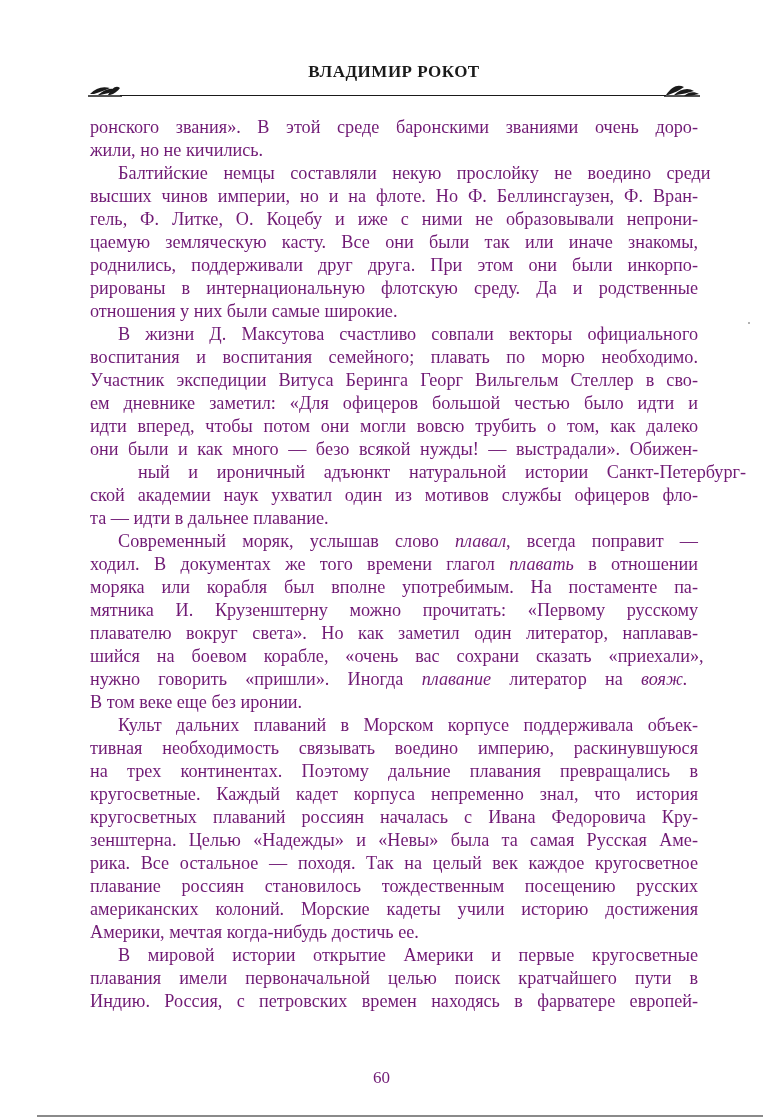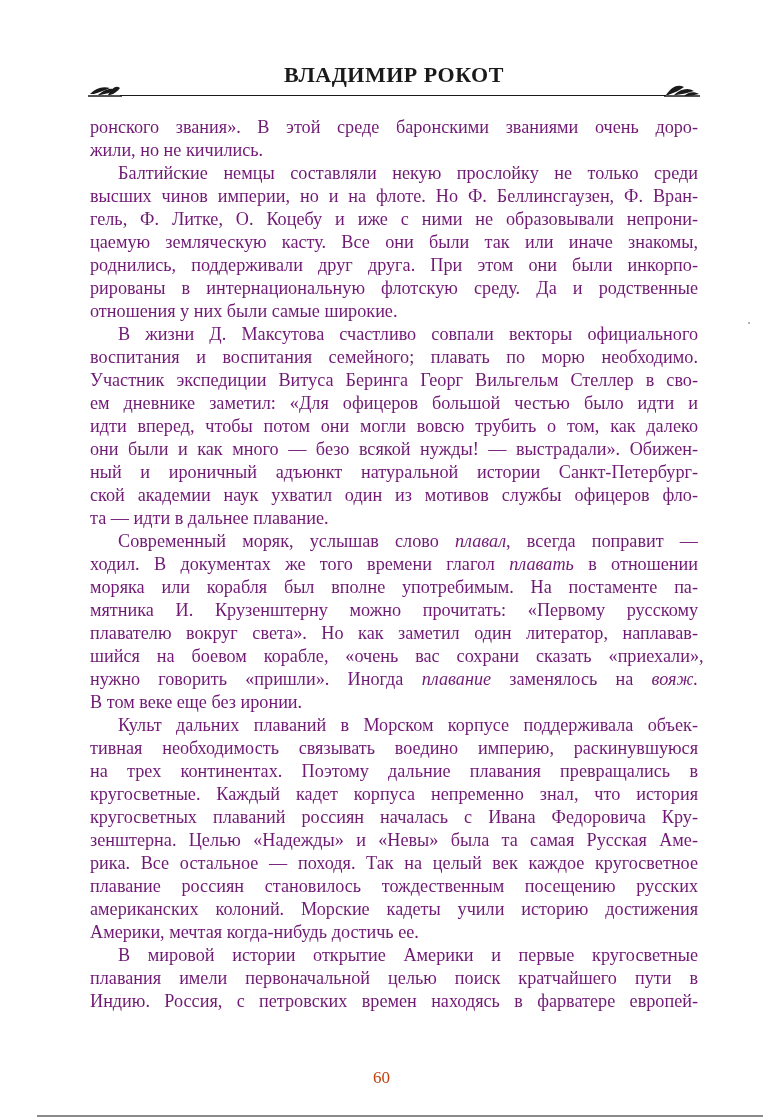--- a/index.html
+++ b/index.html
@@ -1,41 +1,41 @@
 <!DOCTYPE html>
 <html><head>
 <meta charset="utf-8">
 <style>
   html, body { margin: 0; padding: 0; background: #ffffff; }
   body { width: 763px; height: 1119px; position: relative; overflow: hidden; }
   .page { position: absolute; left: 0; top: 0; width: 763px; height: 1119px; background: #fff; }
   .running-head {
     position: absolute; left: 90px; width: 608px; top: 62px; text-align: center;
-    font-family: "Liberation Serif", "DejaVu Serif", serif; font-size: 22px; font-weight: bold;
+    font-family: "Liberation Serif", "DejaVu Serif", serif; font-size: 17px; font-weight: bold;
     letter-spacing: 0.5px; color: #1a1a1a;
   }
   .head-rule {
     position: absolute; left: 88px; width: 612px; top: 82px; height: 16px;
   }
   .head-rule svg { width: 100%; height: 100%; display: block; }
   .body-text {
     position: absolute; left: 90px; width: 608px; top: 116px;
     font-family: "Liberation Serif", "DejaVu Serif", serif; font-size: 18.2px;
     line-height: 23px; color: #701a75; text-align: justify;
     hyphens: manual;
   }
   .body-text .line {
     display: block; white-space: nowrap; text-align: justify; text-align-last: justify; height: 23px;
   }
   .body-text .line.last { text-align-last: left; }
   .body-text .line.indent { padding-left: 28px; }
   .body-text em { font-style: italic; }
   .folio {
     position: absolute; left: 0; width: 763px; top: 1068px; text-align: center;
-    font-family: "Liberation Serif", "DejaVu Serif", serif; font-size: 17px; color: #c2410c;
+    font-family: "Liberation Serif", "DejaVu Serif", serif; font-size: 17px; color: #701a75;
   }
   .bottom-edge {
     position: absolute; left: 37px; right: 0; top: 1115px; height: 2px; background: #8a8a8a;
   }
   .speck { position: absolute; left: 748px; top: 322px; width: 2px; height: 2px; background: #999; border-radius: 1px; }
 </style>
 </head>
 <body>
 
 <div class="page">
@@ -57,47 +57,47 @@
       </g>
     </svg>
   </div>
 
   <div class="body-text" id="body-text">
       <div>
         <span class="line" style="word-spacing: 12.0469px; text-align-last: left;"><span>ронского звания». В этой среде баронскими званиями очень доро-</span></span>
         <span class="line last"><span>жили, но не кичились.</span></span>
       </div>
       <div>
-        <span class="line indent" style="word-spacing: 10.9531px; text-align-last: left;"><span>Балтийские немцы составляли некую прослойку не только среди</span></span>
+        <span class="line indent" style="word-spacing: 10.9531px; text-align-last: left;"><span>Балтийские немцы составляли некую прослойку не воедино среди</span></span>
         <span class="line" style="word-spacing: 5.36648px; text-align-last: left;"><span>высших чинов империи, но и на флоте. Но Ф. Беллинсгаузен, Ф. Вран-</span></span>
         <span class="line" style="word-spacing: 8.34517px; text-align-last: left;"><span>гель, Ф. Литке, О. Коцебу и иже с ними не образовывали непрони-</span></span>
         <span class="line" style="word-spacing: 10.7378px; text-align-last: left;"><span>цаемую земляческую касту. Все они были так или иначе знакомы,</span></span>
         <span class="line" style="word-spacing: 10.6094px; text-align-last: left;"><span>роднились, поддерживали друг друга. При этом они были инкорпо-</span></span>
         <span class="line" style="word-spacing: 11.6004px; text-align-last: left;"><span>рированы в интернациональную флотскую среду. Да и родственные</span></span>
         <span class="line last"><span>отношения у них были самые широкие.</span></span>
       </div>
       <div>
         <span class="line indent" style="word-spacing: 10.5848px; text-align-last: left;"><span>В жизни Д. Максутова счастливо совпали векторы официального</span></span>
         <span class="line" style="word-spacing: 11.9665px; text-align-last: left;"><span>воспитания и воспитания семейного; плавать по морю необходимо.</span></span>
         <span class="line" style="word-spacing: 7.47266px; text-align-last: left;"><span>Участник экспедиции Витуса Беринга Георг Вильгельм Стеллер в сво-</span></span>
         <span class="line" style="word-spacing: 9.46701px; text-align-last: left;"><span>ем дневнике заметил: «Для офицеров большой честью было идти и</span></span>
         <span class="line" style="word-spacing: 6.19886px; text-align-last: left;"><span>идти вперед, чтобы потом они могли вовсю трубить о том, как далеко</span></span>
         <span class="line" style="word-spacing: 4.9858px; text-align-last: left;"><span>они были и как много — безо всякой нужды! — выстрадали». Обижен-</span></span>
-        <span class="line" style="word-spacing: 14.1328px; text-align-last: left;"><span>ный и ироничный адъюнкт натуральной истории Санкт-Петербург-</span></span>
+        <span class="line" style="word-spacing: 14.1328px; text-align-last: left; margin-left: 48px;"><span>ный и ироничный адъюнкт натуральной истории Санкт-Петербург-</span></span>
         <span class="line" style="word-spacing: 8.28819px; text-align-last: left;"><span>ской академии наук ухватил один из мотивов службы офицеров фло-</span></span>
         <span class="line last"><span>та — идти в дальнее плавание.</span></span>
       </div>
       <div>
         <span class="line indent" style="word-spacing: 11.6004px; text-align-last: left;"><span>Современный моряк, услышав слово </span><em>плавал</em><span>, всегда поправит —</span></span>
         <span class="line" style="word-spacing: 9.78646px; text-align-last: left;"><span>ходил. В документах же того времени глагол </span><em>плавать</em><span> в отношении</span></span>
         <span class="line" style="word-spacing: 12.1973px; text-align-last: left;"><span>моряка или корабля был вполне употребимым. На постаменте па-</span></span>
         <span class="line" style="word-spacing: 17.099px; text-align-last: left;"><span>мятника И. Крузенштерну можно прочитать: «Первому русскому</span></span>
         <span class="line" style="word-spacing: 9.9668px; text-align-last: left;"><span>плавателю вокруг света». Но как заметил один литератор, наплавав-</span></span>
         <span class="line" style="word-spacing: 12.3496px; text-align-last: left;"><span>шийся на боевом корабле, «очень вас сохрани сказать «приехали»,</span></span>
-        <span class="line" style="word-spacing: 13.7054px; text-align-last: left;"><span>нужно говорить «пришли». Иногда </span><em>плавание</em><span> заменялось на </span><em>вояж.</em></span>
+        <span class="line" style="word-spacing: 13.7054px; text-align-last: left;"><span>нужно говорить «пришли». Иногда </span><em>плавание</em><span> литератор на </span><em>вояж.</em></span>
         <span class="line last"><span>В том веке еще без иронии.</span></span>
       </div>
       <div>
         <span class="line indent" style="word-spacing: 9.75223px; text-align-last: left;"><span>Культ дальних плаваний в Морском корпусе поддерживала объек-</span></span>
         <span class="line" style="word-spacing: 15.175px; text-align-last: left;"><span>тивная необходимость связывать воедино империю, раскинувшуюся</span></span>
         <span class="line" style="word-spacing: 14.6897px; text-align-last: left;"><span>на трех континентах. Поэтому дальние плавания превращались в</span></span>
         <span class="line" style="word-spacing: 11.3393px; text-align-last: left;"><span>кругосветные. Каждый кадет корпуса непременно знал, что история</span></span>
         <span class="line" style="word-spacing: 11.4665px; text-align-last: left;"><span>кругосветных плаваний россиян началась с Ивана Федоровича Кру-</span></span>
         <span class="line" style="word-spacing: 7.72917px; text-align-last: left;"><span>зенштерна. Целью «Надежды» и «Невы» была та самая Русская Аме-</span></span>
         <span class="line" style="word-spacing: 6.13438px; text-align-last: left;"><span>рика. Все остальное — походя. Так на целый век каждое кругосветное</span></span>

